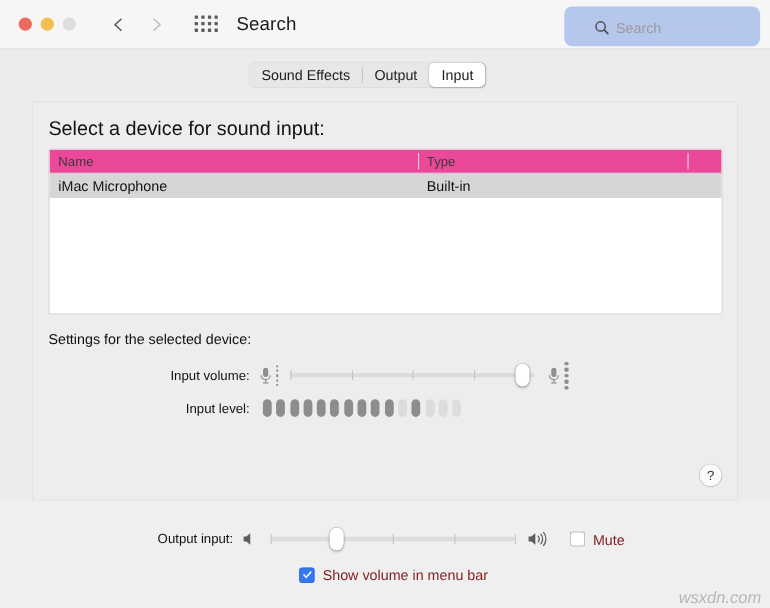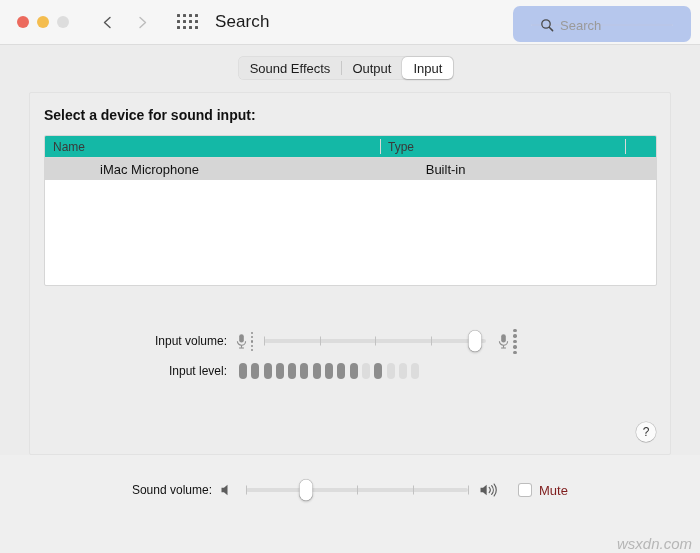--- a/index.html
+++ b/index.html
@@ -53,21 +53,21 @@
   }
   .searchbox .mag { width: 14px; height: 14px; margin-right: 6px; flex: none; }
   .searchbox input {
     border: none; outline: none; background: transparent;
     font-family: "Liberation Sans", sans-serif; font-size: 13px;
     color: #222; width: 100%;
   }
   .searchbox input::placeholder { color: #9a9a9a; }
 
   
-  .tabsrow { position: absolute; left: 16px; top: 56px; width: 660px; display: flex; justify-content: center; }
+  .tabsrow { position: absolute; left: 4px; top: 56px; width: 660px; display: flex; justify-content: center; }
   .segmented {
     display: flex; align-items: stretch;
     background: #e7e7e7;
     border-radius: 6px;
     height: 24px;
     padding: 1px;
     box-shadow: inset 0 0 0 .5px rgba(0,0,0,.07);
   }
   .seg {
     display: flex; align-items: center; justify-content: center;
@@ -86,49 +86,48 @@
   
   .panel {
     position: absolute; left: 29px; top: 92px; width: 642px; height: 363px;
     background: #ededed;
     border: 1px solid #e2e2e2;
     border-radius: 2px;
   }
 
   .sectionlabel {
     position: absolute; left: 14px; top: 14px;
-    font-size: 14px; font-weight: bold; color: #111;
+    font-size: 18px; font-weight: normal; color: #111;
   }
 
   
   .devtable {
     position: absolute; left: 14px; top: 42px; width: 613px; height: 151px;
     background: #ffffff;
     border: 1px solid #d6d6d6;
     border-radius: 2px;
     overflow: hidden;
   }
   .thead {
-    display: flex; height: 22px; background: #14b8a6;
+    display: flex; height: 22px; background: #ec4899;
     border-bottom: 1px solid #d9d9d9;
     font-size: 12px; color: #3a3a3a;
   }
   .th { display: flex; align-items: center; padding-left: 8px; position: relative; }
   .th + .th::before {
     content: ""; position: absolute; left: 0; top: 3px; bottom: 3px; width: 1px; background: #d9d9d9;
   }
   .th.name { width: 335px; }
   .th.type { width: 245px; }
   .th.extra { width: 31px; }
 
   .trow {
     display: flex; height: 22px; align-items: center;
     font-size: 13px; color: #111;
     background: #d6d6d6;
-    padding-left: 47px;
   }
   .td { padding-left: 8px; }
   .td.name { width: 335px; }
   .td.type { width: 245px; }
 
   
   .settingslabel {
     position: absolute; left: 14px; top: 208px;
     font-size: 13px; color: #111;
   }
@@ -281,20 +280,21 @@
       <div class="th name">Name</div>
       <div class="th type">Type</div>
       <div class="th extra"></div>
     </div>
     <div class="trow">
       <div class="td name">iMac Microphone</div>
       <div class="td type">Built-in</div>
     </div>
   </div>
 
+  <div class="settingslabel">Settings for the selected device:</div>
 
   <div class="ctlrow row-invol">
     <div class="ctllabel lbl-w">Input volume:</div>
 
     <div class="micicon">
       <svg viewBox="0 0 14 18" width="13" height="17">
         <rect x="4.5" y="1.2" width="5" height="9" rx="2.5" fill="#8e8e8e"></rect>
         <path d="M2.6 8.6 a4.4 4.4 0 0 0 8.8 0" fill="none" stroke="#8e8e8e" stroke-width="1.2"></path>
         <line x1="7" y1="13" x2="7" y2="15.8" stroke="#8e8e8e" stroke-width="1.2"></line>
         <line x1="4.4" y1="16" x2="9.6" y2="16" stroke="#8e8e8e" stroke-width="1.2"></line>
@@ -354,21 +354,21 @@
       <span class="lvl"></span>
     </div>
   </div>
 
   <div class="helpbtn">?</div>
 </div>
 
 <div class="bottom">
 
   <div class="row-outvol">
-    <div class="ctllabel lbl-w">Sound volume:</div>
+    <div class="ctllabel lbl-w">Output input:</div>
 
     <span>
       <svg class="spk" viewBox="0 0 16 14" width="15" height="14">
         <path d="M8 1.5 L4.2 4.6 H1.6 v4.8 h2.6 L8 12.5 Z" fill="#5d5d5d"></path>
       </svg>
     </span>
 
     <div class="slider slider-outvol">
       <div class="track"></div>
       <div class="endtick" style="left:0"></div>
@@ -387,15 +387,23 @@
         <path d="M15.8 .8 a9.8 9.8 0 0 1 0 12.4" fill="none" stroke="#5d5d5d" stroke-width="1.2" stroke-linecap="round"></path>
       </svg>
     </span>
 
     <div class="mutewrap">
       <span class="checkbox"></span>
       <span class="cblabel">Mute</span>
     </div>
   </div>
 
+  <div class="row-showvol">
+    <span class="checkbox checked">
+      <svg viewBox="0 0 14 14" width="11" height="11">
+        <path d="M3 7.2 L5.7 10 L11 3.9" fill="none" stroke="#fff" stroke-width="1.8" stroke-linecap="round" stroke-linejoin="round"></path>
+      </svg>
+    </span>
+    <span class="cblabel">Show volume in menu bar</span>
+  </div>
 
   <div class="watermark">wsxdn.com</div>
 </div>
 
 </body></html>

